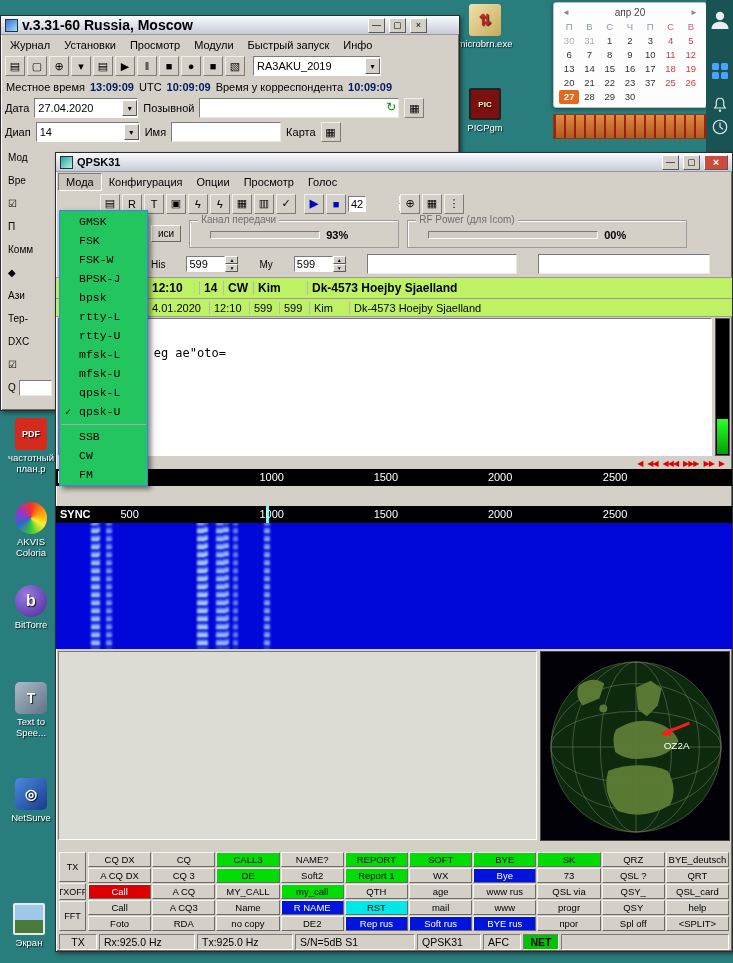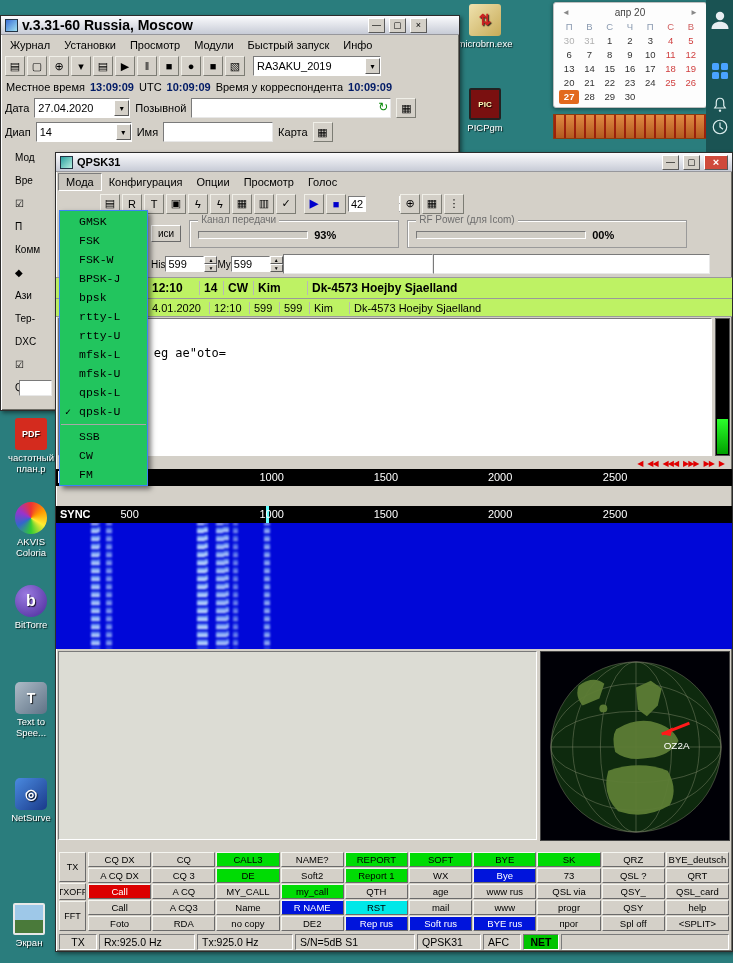--- a/index.html
+++ b/index.html
@@ -28,38 +28,38 @@
            border-color:#7a7a7a #ffffff #ffffff #7a7a7a; padding-left:3px; }
   .arrow-btn { margin-left:auto; width:15px; height:16px; display:flex; align-items:center; justify-content:center;
                font-size:8px; background:#d4d0c8; border:1px solid; border-color:#ffffff #5a5a5a #5a5a5a #ffffff; }
   .field { background:#fff; border:1px solid; border-color:#7a7a7a #e8e8e8 #e8e8e8 #7a7a7a; height:20px; }
 
   
   .logger { left:0; top:15px; width:460px; height:396px; z-index:1; }
   .timerow { display:flex; align-items:center; gap:5px; height:18px; padding:0 5px; white-space:nowrap; }
   .tval { font-weight:bold; color:#001a66; }
   .frow { display:flex; align-items:center; gap:5px; height:24px; padding:0 4px; }
-  .w82 { width:96px; }
+  .w82 { width:104px; }
   .callfield { width:200px; position:relative; }
   .refresh { position:absolute; right:2px; top:1px; color:#0a8a0a; font-size:12px; }
-  .lstrip { position:absolute; left:10px; top:130px; width:55px; }
+  .lstrip { position:absolute; left:3px; top:130px; width:55px; }
   .lsitem { height:23px; display:flex; align-items:center; padding-left:4px; font-size:10px; overflow:hidden; }
   .q-field { position:absolute; left:18px; top:364px; width:33px; height:16px; }
 
   
   .qpsk { left:55px; top:152px; width:678px; height:800px; z-index:2; display:flex; flex-direction:column; }
   .qpsk .titlebar .tb-title { font-size:11px; }
   .grprow { display:flex; align-items:center; gap:8px; height:35px; padding:2px 6px 2px 95px; }
   .fragment { padding:2px 6px; background:#d4d0c8; border:1px solid; border-color:#fff #6a6a6a #6a6a6a #fff; font-size:10px; }
   .grp { position:relative; border:1px solid #9a9a9a; box-shadow:inset 1px 1px 0 #fff; height:28px;
-         display:flex; align-items:center; gap:6px; padding:4px 8px 2px 8px; }
+         display:flex; align-items:center; gap:6px; padding:4px 8px 2px 20px; }
   .grp-label { position:absolute; top:-7px; left:8px; background:#d4d0c8; padding:0 3px; color:#6e6e6e; font-size:10px; white-space:nowrap; }
   .grp-track { width:110px; height:8px; border:1px solid; border-color:#7a7a7a #fff #fff #7a7a7a; background:#cfccc4; }
   .grp-val { font-weight:bold; font-size:11px; }
-  .spinrow { display:flex; align-items:center; gap:0; height:26px; padding:0 22px 0 95px; }
+  .spinrow { display:flex; align-items:center; gap:21px; height:26px; padding:0 22px 0 95px; }
   .lbl { font-size:10px; }
   .spin { display:flex; align-items:stretch; width:52px; }
   .spin-val { flex:1; background:#fff; border:1px solid; border-color:#7a7a7a #fff #fff #7a7a7a; padding:1px 2px; font-size:11px; }
   .spin-btns { width:13px; display:flex; flex-direction:column; }
   .spin-btns i { flex:1; font-style:normal; font-size:5px; display:flex; align-items:center; justify-content:center;
                  background:#d4d0c8; border:1px solid; border-color:#fff #5a5a5a #5a5a5a #fff; }
   .in1 { width:150px; } .in2 { flex:1; }
   .logrow { display:flex; align-items:center; background:#bef264; border-top:1px solid #9a9a9a; padding-left:92px; overflow:hidden; }
   .logrow .lcell { border-right:1px solid #b8b8b8; padding:0 4px; white-space:nowrap; overflow:hidden; }
   .r1 { height:21px; font-weight:bold; font-size:12px; }
@@ -231,21 +231,21 @@
         <span class="cal-cell">14</span>
         <span class="cal-cell">15</span>
         <span class="cal-cell">16</span>
         <span class="cal-cell">17</span>
         <span class="cal-cell wk">18</span>
         <span class="cal-cell wk">19</span>
         <span class="cal-cell">20</span>
         <span class="cal-cell">21</span>
         <span class="cal-cell">22</span>
         <span class="cal-cell">23</span>
-        <span class="cal-cell">24</span>
+        <span class="cal-cell">37</span>
         <span class="cal-cell wk">25</span>
         <span class="cal-cell wk">26</span>
         <span class="cal-cell sel">27</span>
         <span class="cal-cell">28</span>
         <span class="cal-cell">29</span>
         <span class="cal-cell">30</span>
         <span class="cal-cell"></span>
         <span class="cal-cell"></span>
         <span class="cal-cell"></span>
       </div>

